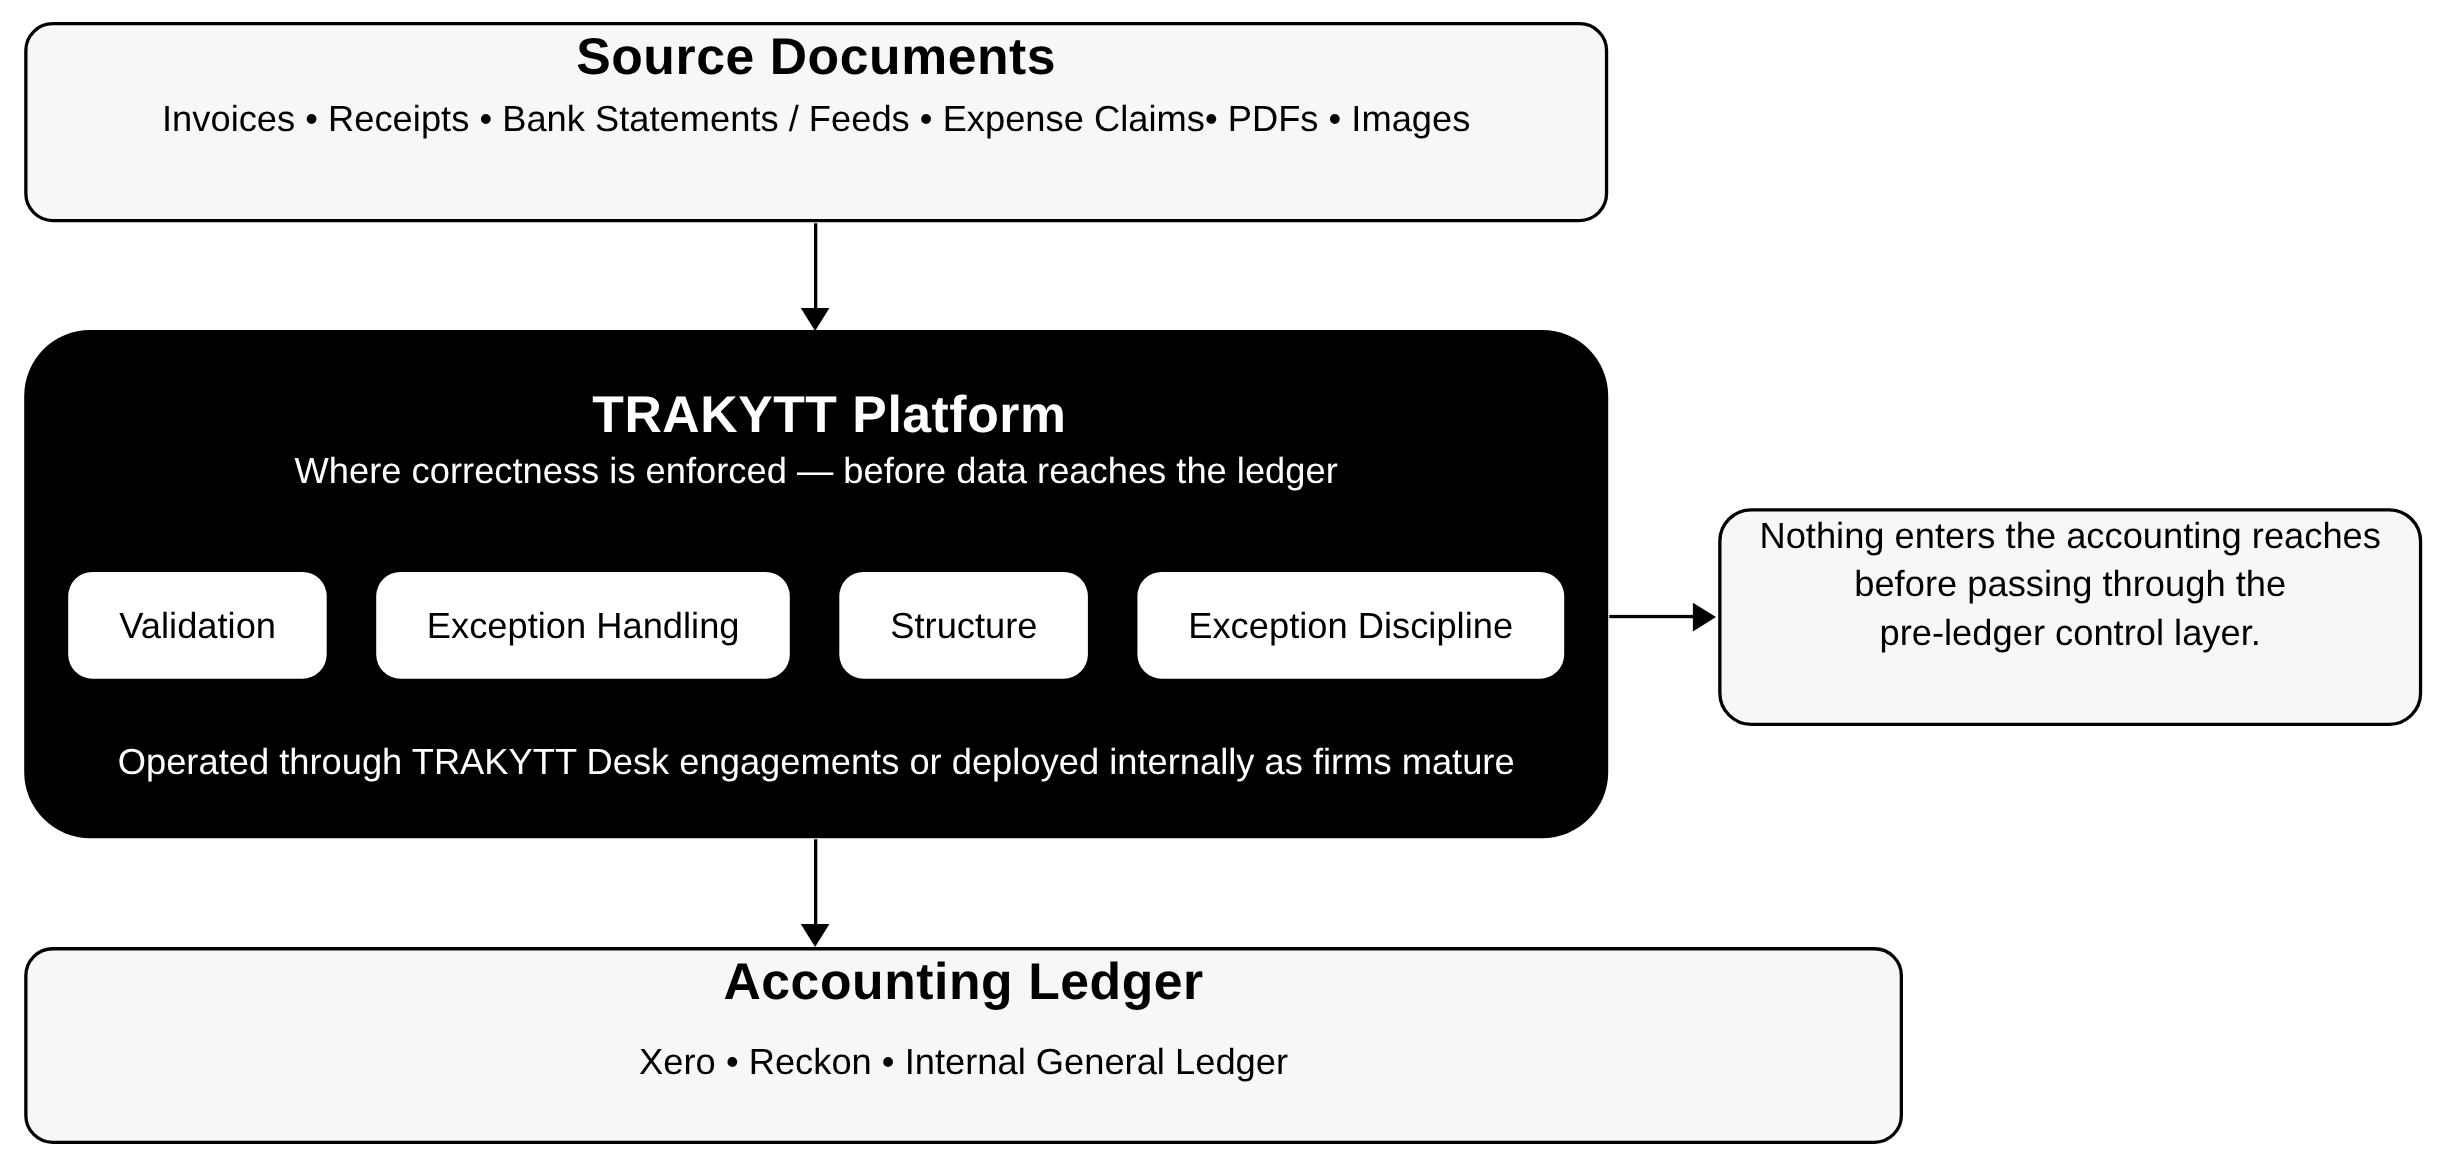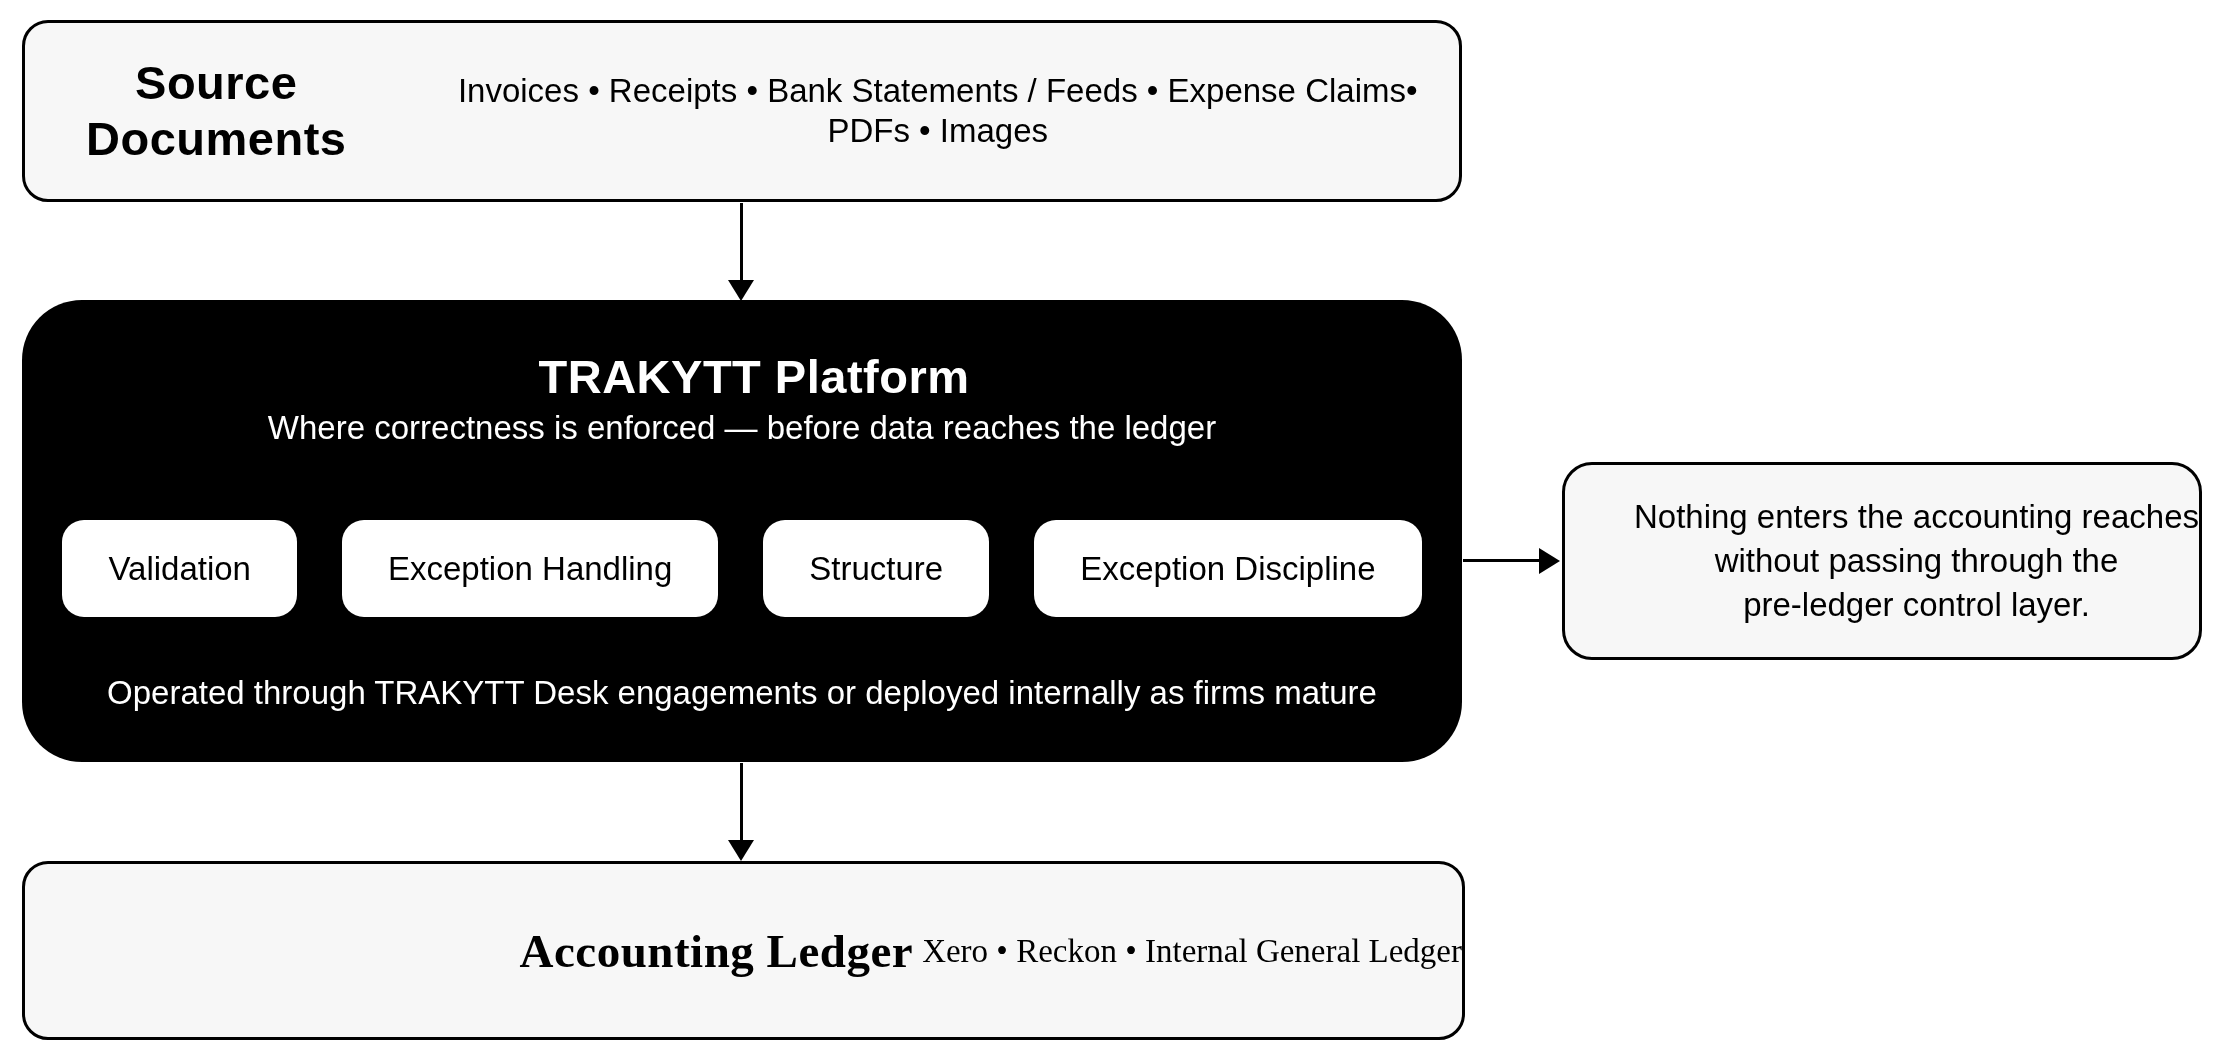--- a/index.html
+++ b/index.html
@@ -23,28 +23,28 @@
     overflow:hidden;
   }
 
   
   .light-box{
     position:absolute;
     background:var(--box-bg);
     border:3px solid var(--border-color);
     border-radius:26px;
     display:flex;
-    flex-direction:row;
+    flex-direction:column;
     align-items:center;
-    justify-content:flex-end;
+    justify-content:flex-start;
     text-align:center;
     color:var(--text-color);
   }
   .box-source{left:22px;top:20px;width:1440px;height:182px;gap:9px;}
-  .box-ledger{left:22px;top:861px;width:1443px;height:179px;gap:9px;font-family:Liberation Serif, serif;}
+  .box-ledger{left:22px;top:861px;width:1708px;height:179px;gap:25px;}
   .box-note{left:1562px;top:462px;width:640px;height:198px;border-radius:30px;}
 
   .box-title{
     font-size:47px;
     font-weight:bold;
     line-height:56px;
     letter-spacing:0.5px;
   }
   .box-subtitle{
     font-size:33px;
@@ -150,21 +150,21 @@
 
   <div class="arrow-line-v" style="left:740px;top:763px;height:80px;"></div>
   <div class="arrowhead-down" style="left:728px;top:840px;"></div>
 
   <div class="arrow-line-h" style="left:1463px;top:559px;width:78px;"></div>
   <div class="arrowhead-right" style="left:1539px;top:548px;"></div>
 
   <div class="light-box box-note">
     <div class="note-text">
       <span class="note-bold">Nothing enters</span><span> the accounting reaches</span><br>
-      <span>without passing through the</span><br>
+      <span>before passing through the</span><br>
       <span>pre-ledger control layer.</span>
     </div>
   </div>
 
   <div class="light-box box-ledger">
     <div class="box-title">Accounting Ledger</div>
     <div class="box-subtitle">Xero • Reckon • Internal General Ledger</div>
   </div>
 
 </div>

